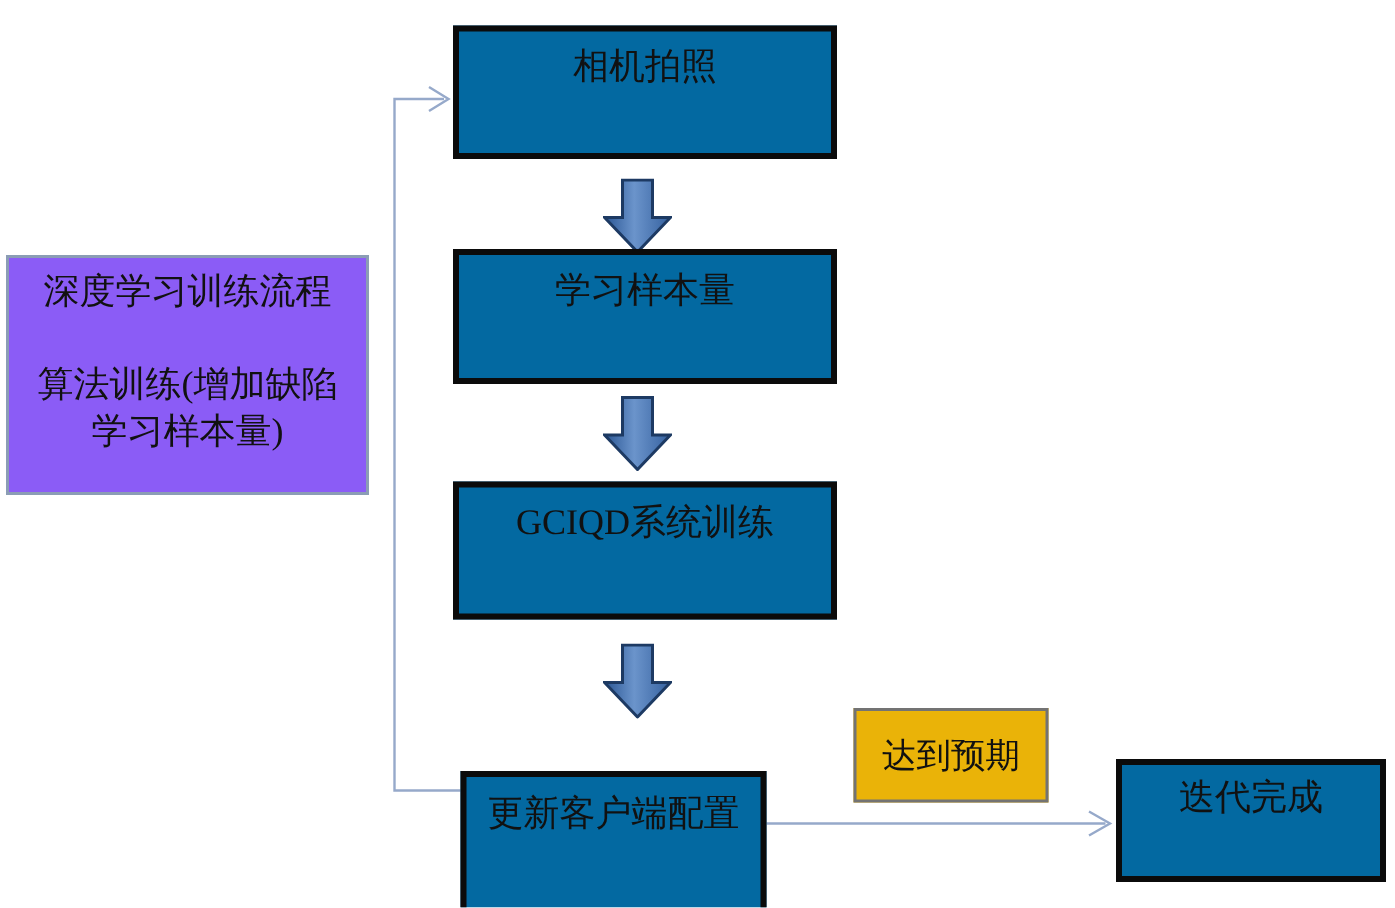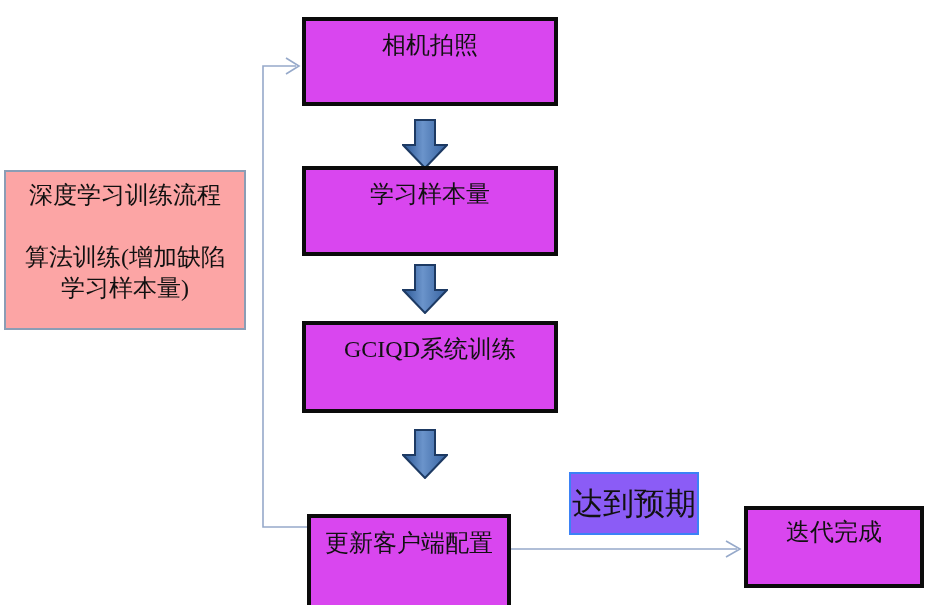--- a/index.html
+++ b/index.html
@@ -8,42 +8,42 @@
     width:930px;height:605px;
     background:#ffffff;
     font-family:"Liberation Serif","DejaVu Serif",serif;
     color:#111111;
     overflow:hidden;
   }
   .step-box{
     position:absolute;
     box-sizing:border-box;
     border:4px solid #0b0b0b;
-    background:#d946ef;
+    background:#0369a1;
     text-align:center;
     font-size:24px;
     line-height:30px;
     padding-top:9px;
   }
   #step1{left:302px;top:17px;width:256px;height:89px;}
   #step2{left:302px;top:166px;width:256px;height:90px;}
   #step3{left:302px;top:321px;width:256px;height:92px;}
   #step4{left:307px;top:514px;width:204px;height:112px;line-height:33px;}
   #endbox{left:744px;top:506px;width:180px;height:82px;padding-top:7px;}
   #notebox{
     position:absolute;left:4px;top:170px;width:242px;height:160px;
-    box-sizing:border-box;border:2px solid #8b9db5;background:#fca5a5;
+    box-sizing:border-box;border:2px solid #8b9db5;background:#8b5cf6;
     text-align:center;font-size:24px;line-height:31px;padding-top:8px;
   }
   #notebox .spacer{height:31px;}
   #condition{
     position:absolute;left:569px;top:472px;width:130px;height:63px;
-    box-sizing:border-box;border:2px solid #3b82f6;background:#8b5cf6;
+    box-sizing:border-box;border:2px solid #737373;background:#eab308;
     display:flex;align-items:center;justify-content:center;
-    font-size:31px;
+    font-size:23px;
   }
   .block-arrow{position:absolute;width:46px;height:50px;}
   #arrow1{left:402px;top:119px;}
   #arrow2{left:402px;top:264px;}
   #arrow3{left:402px;top:429px;}
   #connector-layer{position:absolute;left:0;top:0;width:930px;height:605px;pointer-events:none;}
   p{margin:0;}
 </style>
 </head>
 <body>

